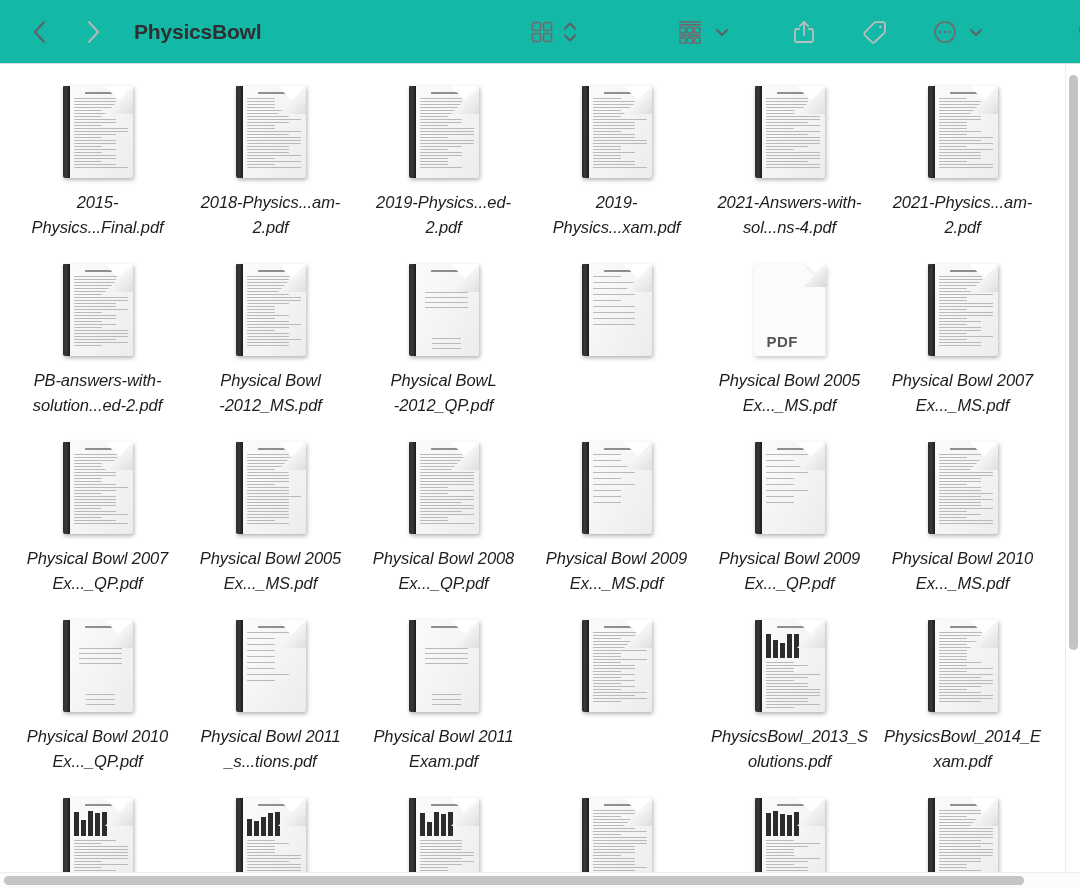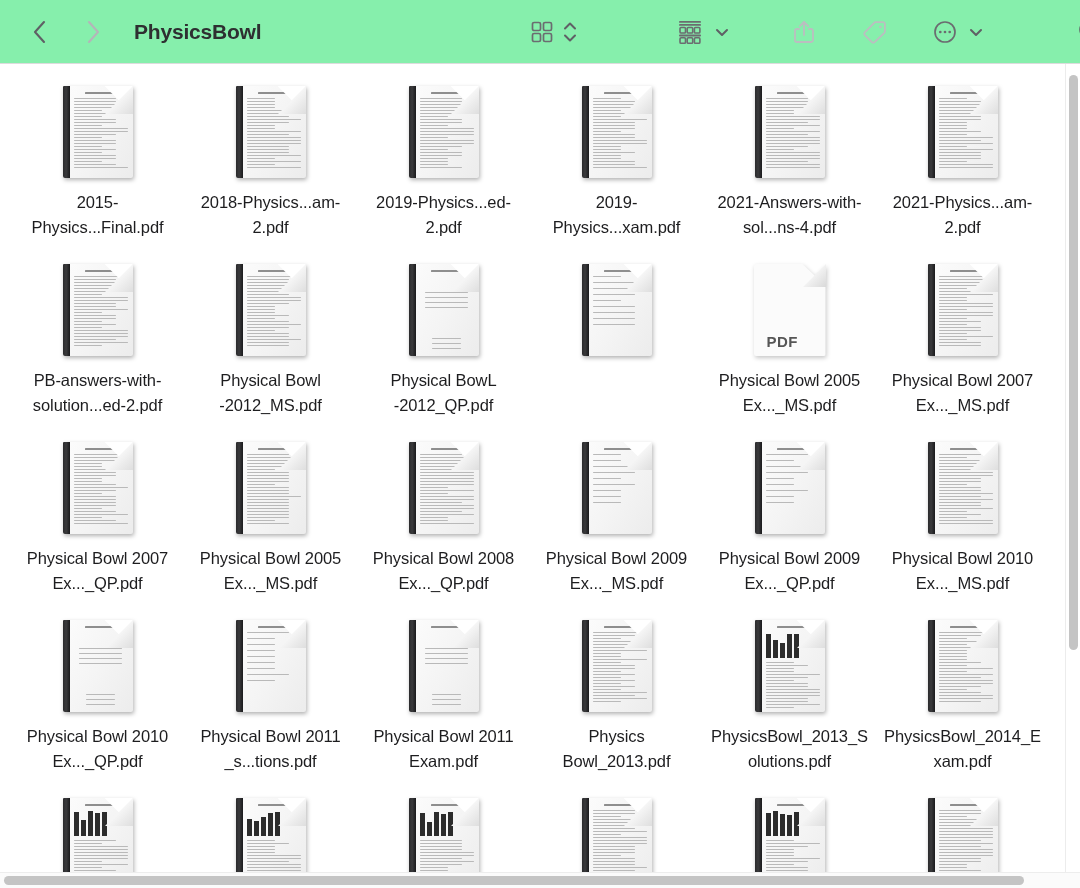--- a/index.html
+++ b/index.html
@@ -8,21 +8,21 @@
     font-family: "Liberation Sans", sans-serif;
     background: #ffffff;
     overflow: hidden;
   }
 
   .window { width: 1080px; height: 888px; position: relative; background: #ffffff; display: flex; flex-direction: column; }
 
   
   .toolbar {
     height: 64px; flex: 0 0 64px;
-    background: #86efac;
+    background: #14b8a6;
     border-bottom: 1px solid #dcdcdd;
     display: flex; align-items: center;
     position: relative;
   }
   .nav-group { display: flex; align-items: center; margin-left: 24px; gap: 24px; }
   .nav-btn { width: 30px; height: 30px; display: flex; align-items: center; justify-content: center; }
   .chev { display: block; }
   .title {
     margin-left: 26px;
     font-size: 21px; font-weight: bold; color: #2e2f31;
@@ -68,20 +68,21 @@
   }
   .label {
     margin-top: 10px;
     width: 160px;
     text-align: center;
     font-size: 16.5px;
     line-height: 25px;
     color: #1d1d1f;
     letter-spacing: -0.1px;
     word-break: break-word;
+    font-style: italic;
   }
 
   
   .doc {
     position: relative;
     width: 70px; height: 92px;
     filter: drop-shadow(1px 2px 2px rgba(0,0,0,0.30));
   }
   .doc .page {
     position: absolute; inset: 0;
@@ -975,21 +976,20 @@
                 <div class="ln"></div>
                 <div class="ln med"></div>
                 <div class="ln"></div>
                 <div class="ln short"></div>
               </div>
               <div class="spine"></div>
               <div class="foldcut"></div>
               <div class="fold"></div>
             </div>
           </div>
-          <div class="label">Physics Bowl_2013.pdf</div>
         </div>
         <div class="cell">
           <div class="thumb-wrap">
             <div class="doc">
               <div class="page"></div>
               <div class="lines">
                 <div class="ln hdr"></div>
                 <div class="bars">
                   <div class="bar" style="height:24.383539094650203px"></div>
                   <div class="bar" style="height:17.832973251028807px"></div>

